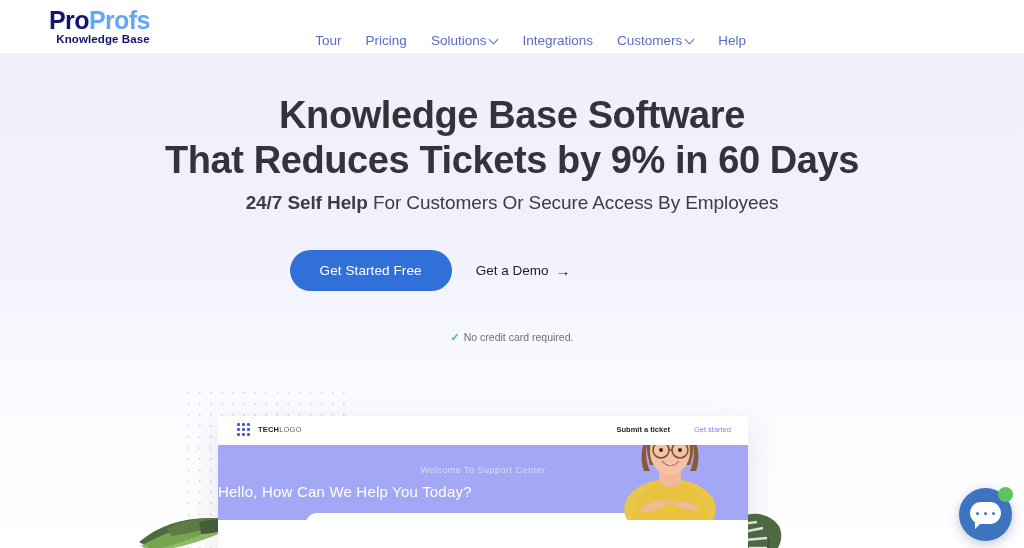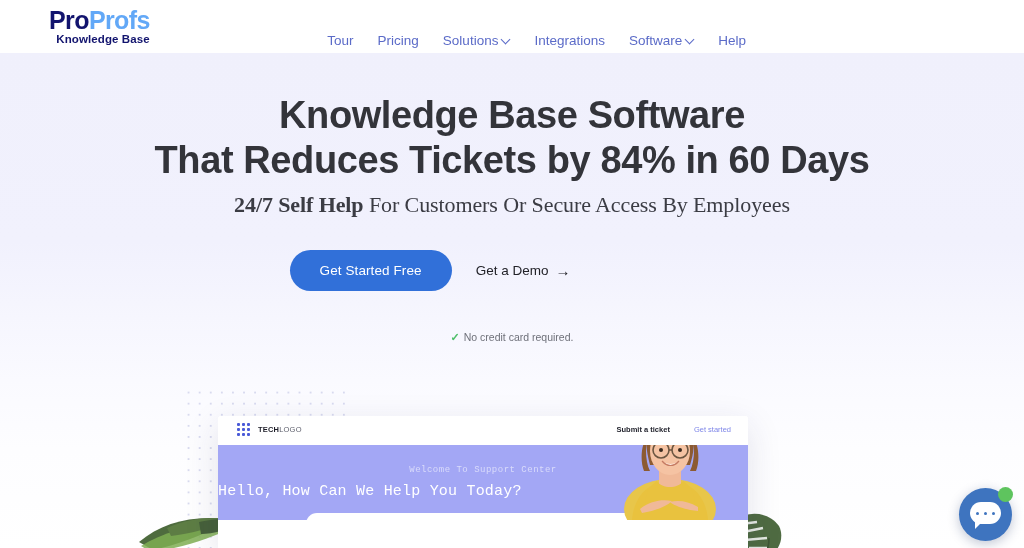--- a/index.html
+++ b/index.html
@@ -46,21 +46,21 @@
     background:linear-gradient(180deg,#f0f0fc 0%,#f1f1fd 38%,#fafaff 66%,#fdfdff 80%,#ffffff 100%);
   }
   .h1 {
     position:absolute; top:40px; left:0; width:1024px; text-align:center;
     font-size:38px; font-weight:bold; color:#33343a; letter-spacing:-0.4px;
     line-height:1.19;
   }
   .h1 .l2 { display:block; }
   .sub {
     position:absolute; top:139px; left:0; width:1024px; text-align:center;
-    font-size:22px; color:#3b3c44; letter-spacing:-0.1px;font-family:Liberation Serif, serif;
+    font-size:19px; color:#3b3c44; letter-spacing:-0.1px;
   }
   .sub b { font-weight:bold; }
 
   .cta-row {
     position:absolute; top:197px; left:0; width:860px;
     display:flex; justify-content:center; align-items:center; gap:14px;
   }
   .btn-primary {
     background:#3170d9; color:#ffffff; font-size:13.5px;
     border:none; border-radius:22px; padding:13px 30px; cursor:pointer;
@@ -112,21 +112,21 @@
   }
   .dotgrid i { background:#4a5ad8; border-radius:1px; display:block; }
   .techtext { font-size:7.5px; letter-spacing:.2px; }
   .techtext b { color:#1d1d28; font-weight:bold; }
   .techtext span { color:#5d5f6c; }
   .mock-nav { position:absolute; right:17px; top:9px; display:flex; gap:24px; align-items:center; }
   .mn-ticket { font-size:7.5px; font-weight:bold; color:#23242e; cursor:pointer; }
   .mn-start { font-size:7.5px; color:#7e86e8; cursor:pointer; }
 
   .mock-hero {
-    position:relative; height:75px; background:#a3a7f5; overflow:hidden;font-family:Liberation Mono, monospace;
+    position:relative; height:75px; background:#a3a7f5; overflow:hidden;
   }
   .mh-welcome {
     position:absolute; top:20px; left:0; width:100%; text-align:center;
     font-size:9px; color:#d9dbfb; letter-spacing:.5px;
   }
   .mh-title {
     position:absolute; top:38px; left:0; width:100%; text-align:left;
     font-size:15px; color:#ffffff; letter-spacing:.2px; font-weight:500;
   }
   .mh-search {
@@ -196,34 +196,34 @@
         <span>Pricing</span>
       </div>
       <div class="nav-item">
         <span>Solutions</span>
         <span class="chev"></span>
       </div>
       <div class="nav-item">
         <span>Integrations</span>
       </div>
       <div class="nav-item">
-        <span>Software</span>
+        <span>Customers</span>
         <span class="chev"></span>
       </div>
       <div class="nav-item">
         <span>Help</span>
       </div>
     </nav>
   </div>
 
   <div class="hero">
 
     <h1 class="h1">
       <span>Knowledge Base Software</span>
-      <span class="l2">That Reduces Tickets by 84% in 60 Days</span>
+      <span class="l2">That Reduces Tickets by 9% in 60 Days</span>
     </h1>
 
     <div class="sub"><b>24/7 Self Help</b><span> For Customers Or Secure Access By Employees</span></div>
 
     <div class="cta-row">
       <button class="btn-primary">Get Started Free</button>
       <a class="btn-demo">
         <span>Get a Demo</span>
         <span class="arrow">→</span>
       </a>

